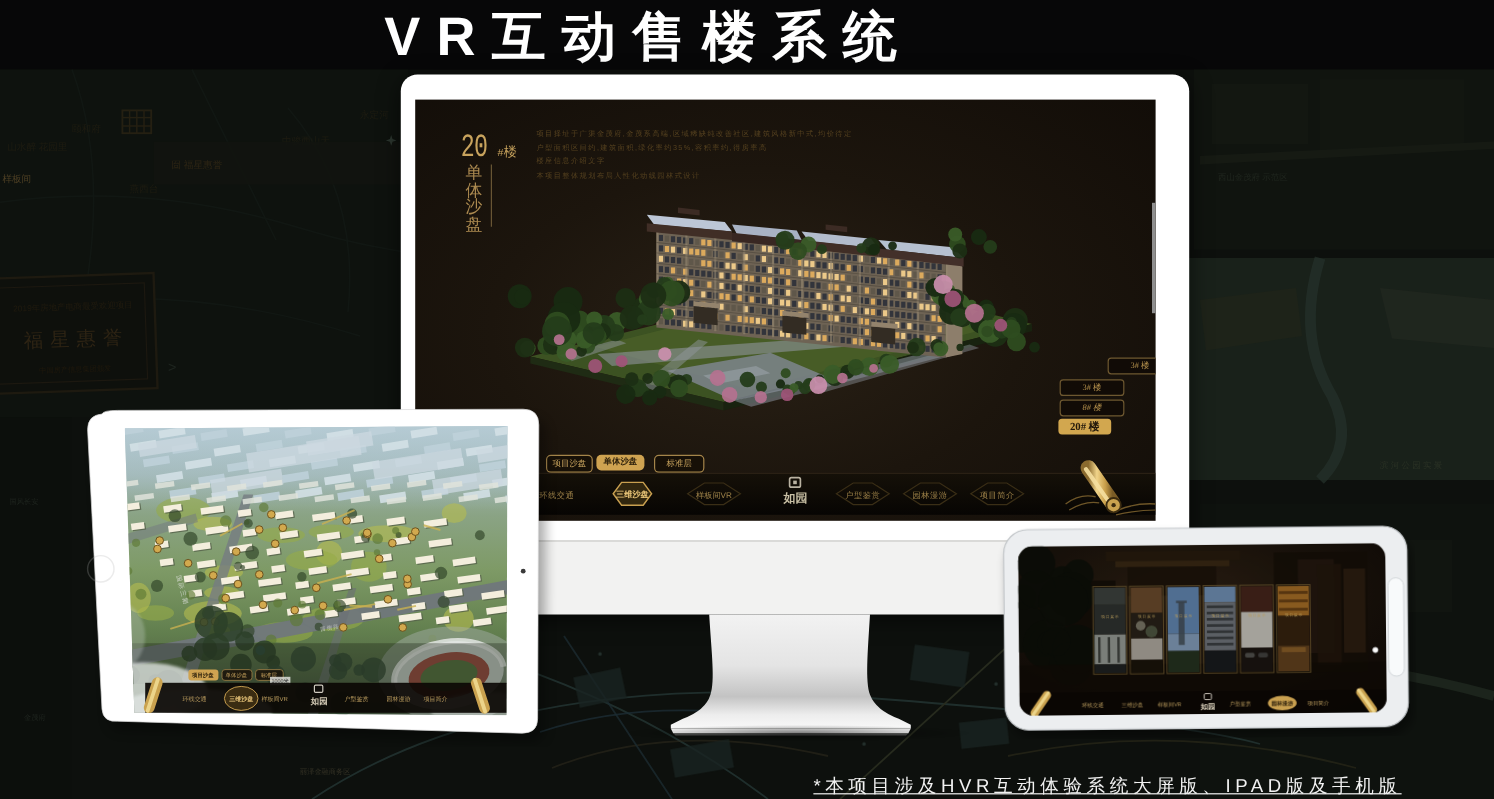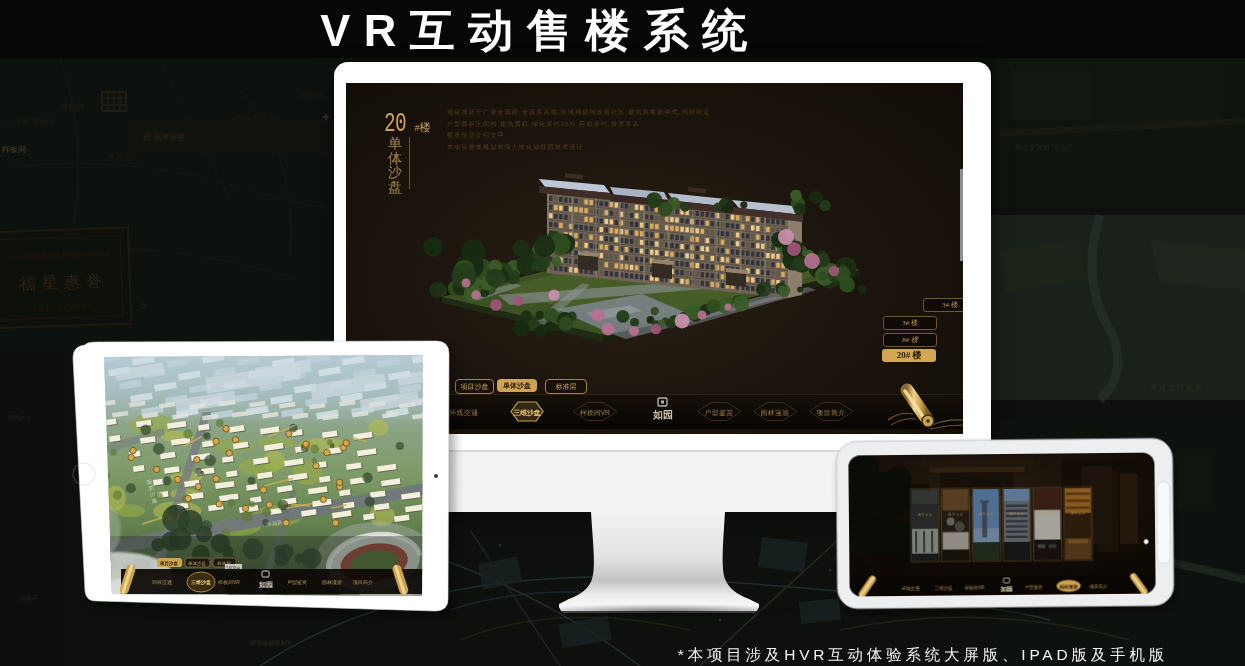--- a/index.html
+++ b/index.html
@@ -776,21 +776,21 @@
             <circle cx="382" cy="224" r="3.6242654025554657" fill="#b5718f" opacity="0.92"></circle>
           </g>
       </svg>
 
       <div class="abs" style="left:537px;top:215px;width:52px;height:12px;border:1px solid #6e5830;border-radius:3px;
            color:#b9944e;font-size:7px;text-align:center;line-height:12px;background:rgba(16,11,6,0.85);font-family:'Liberation Serif',serif;margin-left:40px;">3# 楼</div>
       <div class="abs" style="left:537px;top:233px;width:52px;height:12px;border:1px solid #6e5830;border-radius:3px;
            color:#b9944e;font-size:7px;text-align:center;line-height:12px;background:rgba(16,11,6,0.85);font-family:'Liberation Serif',serif;">3# 楼</div>
       <div class="abs" style="left:537px;top:250px;width:52px;height:12px;border:1px solid #6e5830;border-radius:3px;
            color:#b9944e;font-size:7px;text-align:center;line-height:12px;background:rgba(16,11,6,0.85);font-family:'Liberation Serif',serif;font-style:italic;">8# 楼</div>
-      <div class="abs" style="left:536px;top:266px;width:54px;height:13px;border-radius:3px;
+      <div class="abs" style="left:536px;top:266px;width:44px;height:13px;border-radius:3px;
            color:#241a0c;font-size:9px;font-weight:bold;text-align:center;line-height:13px;background:#d2a74f;font-family:'Liberation Serif',serif;">20# 楼</div>
 
       <div class="abs" style="left:614px;top:86px;width:2.5px;height:92px;background:#8f8f8f;"></div>
 
       <div class="abs" style="left:109px;top:296px;width:37px;height:13px;border:1px solid #a5854a;border-radius:4px;
            color:#c8a35d;font-size:7px;text-align:center;line-height:13px;background:#171007;">项目沙盘</div>
       <div class="abs" style="left:151px;top:296px;width:40px;height:13px;border-radius:4px;
            color:#33250e;font-size:7px;font-weight:bold;text-align:center;line-height:13px;background:#cfa351;">单体沙盘</div>
       <div class="abs" style="left:199px;top:296px;width:40px;height:13px;border:1px solid #a5854a;border-radius:4px;
            color:#c8a35d;font-size:7px;text-align:center;line-height:13px;background:#171007;">标准层</div>
@@ -1415,15 +1415,15 @@
           <rect x="306.5" y="138" width="2.6" height="25" rx="1.3" fill="#ecd48a"></rect>
         </g>
       </g>
     </g>
 
     <rect x="327" y="48" width="13" height="82" rx="6.5" fill="#f8fafb" stroke="#d0d4d7" stroke-width="0.8"></rect>
     <circle cx="316" cy="108" r="2.2" fill="#fdfdfd" stroke="#cfd3d6" stroke-width="0.6"></circle>
   </svg>
 
   <div class="abs" id="caption" style="right:77px;top:645px;color:#f2f2f2;font-size:15.5px;
-       letter-spacing:3.8px;">*本项目涉及HVR互动体验系统大屏版、IPAD版及手机版</div>
+       letter-spacing:3.8px;text-decoration:underline;">*本项目涉及HVR互动体验系统大屏版、IPAD版及手机版</div>
 
 </div>
 
 </body></html>

